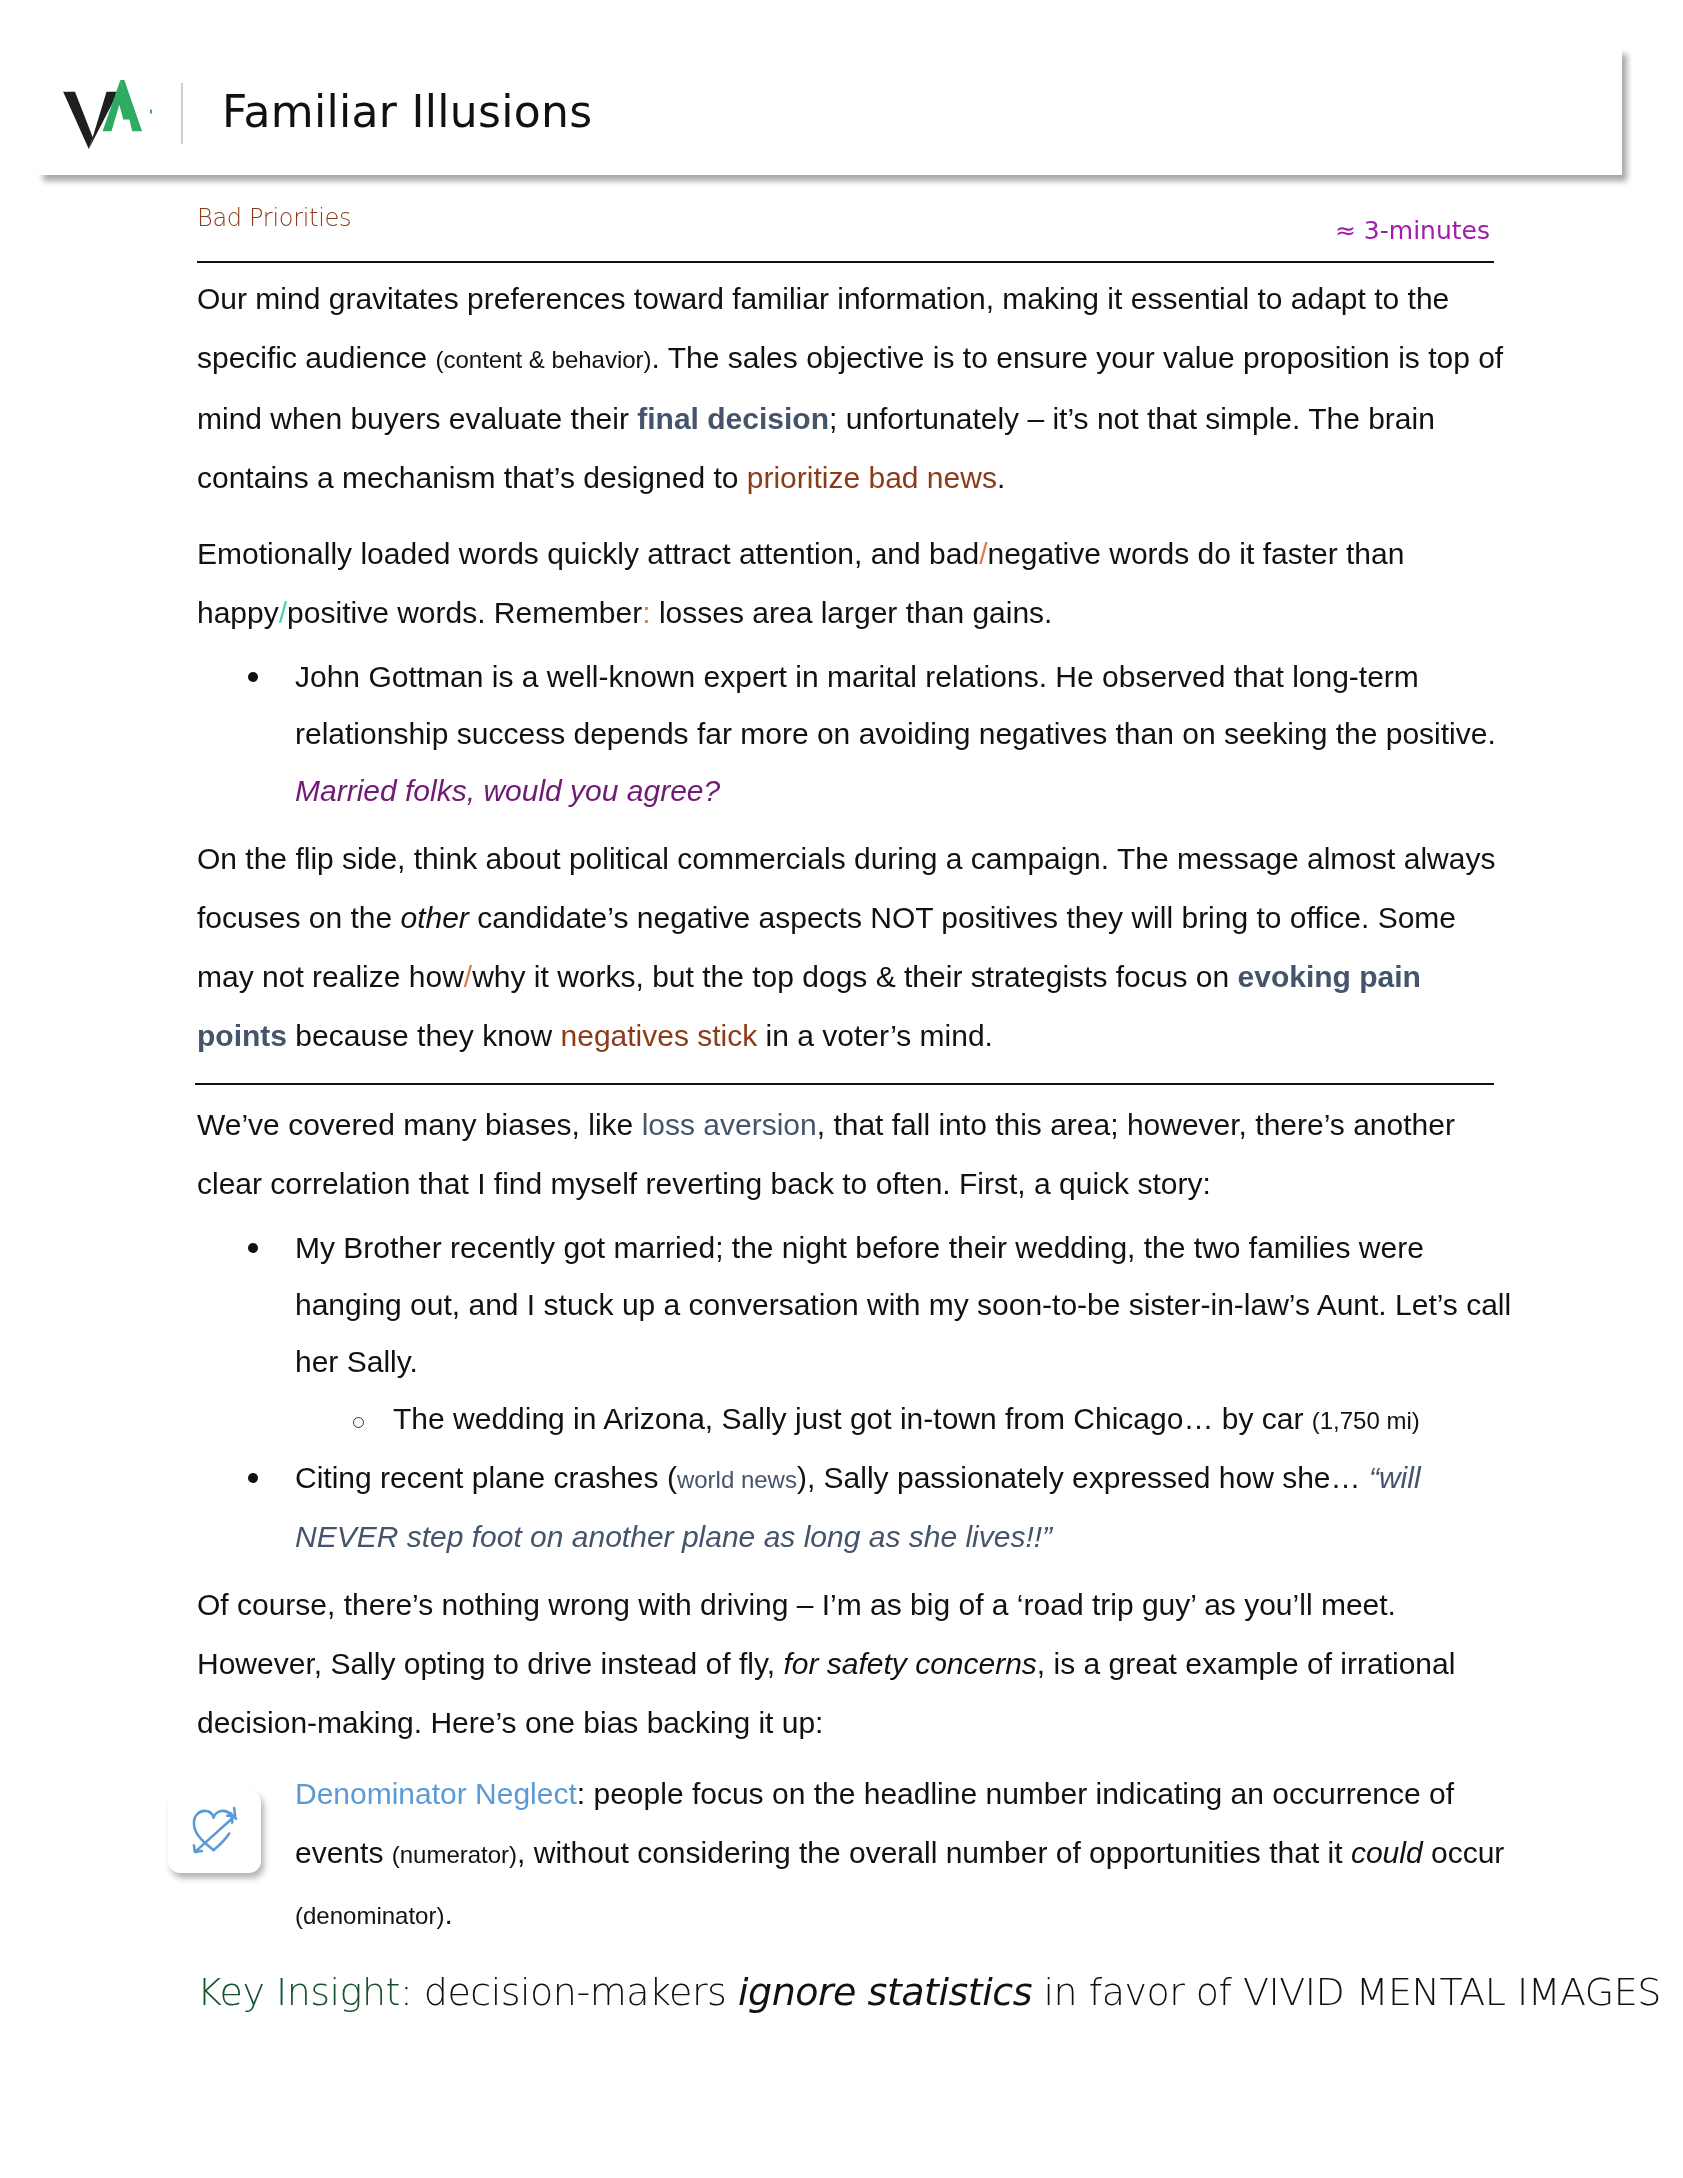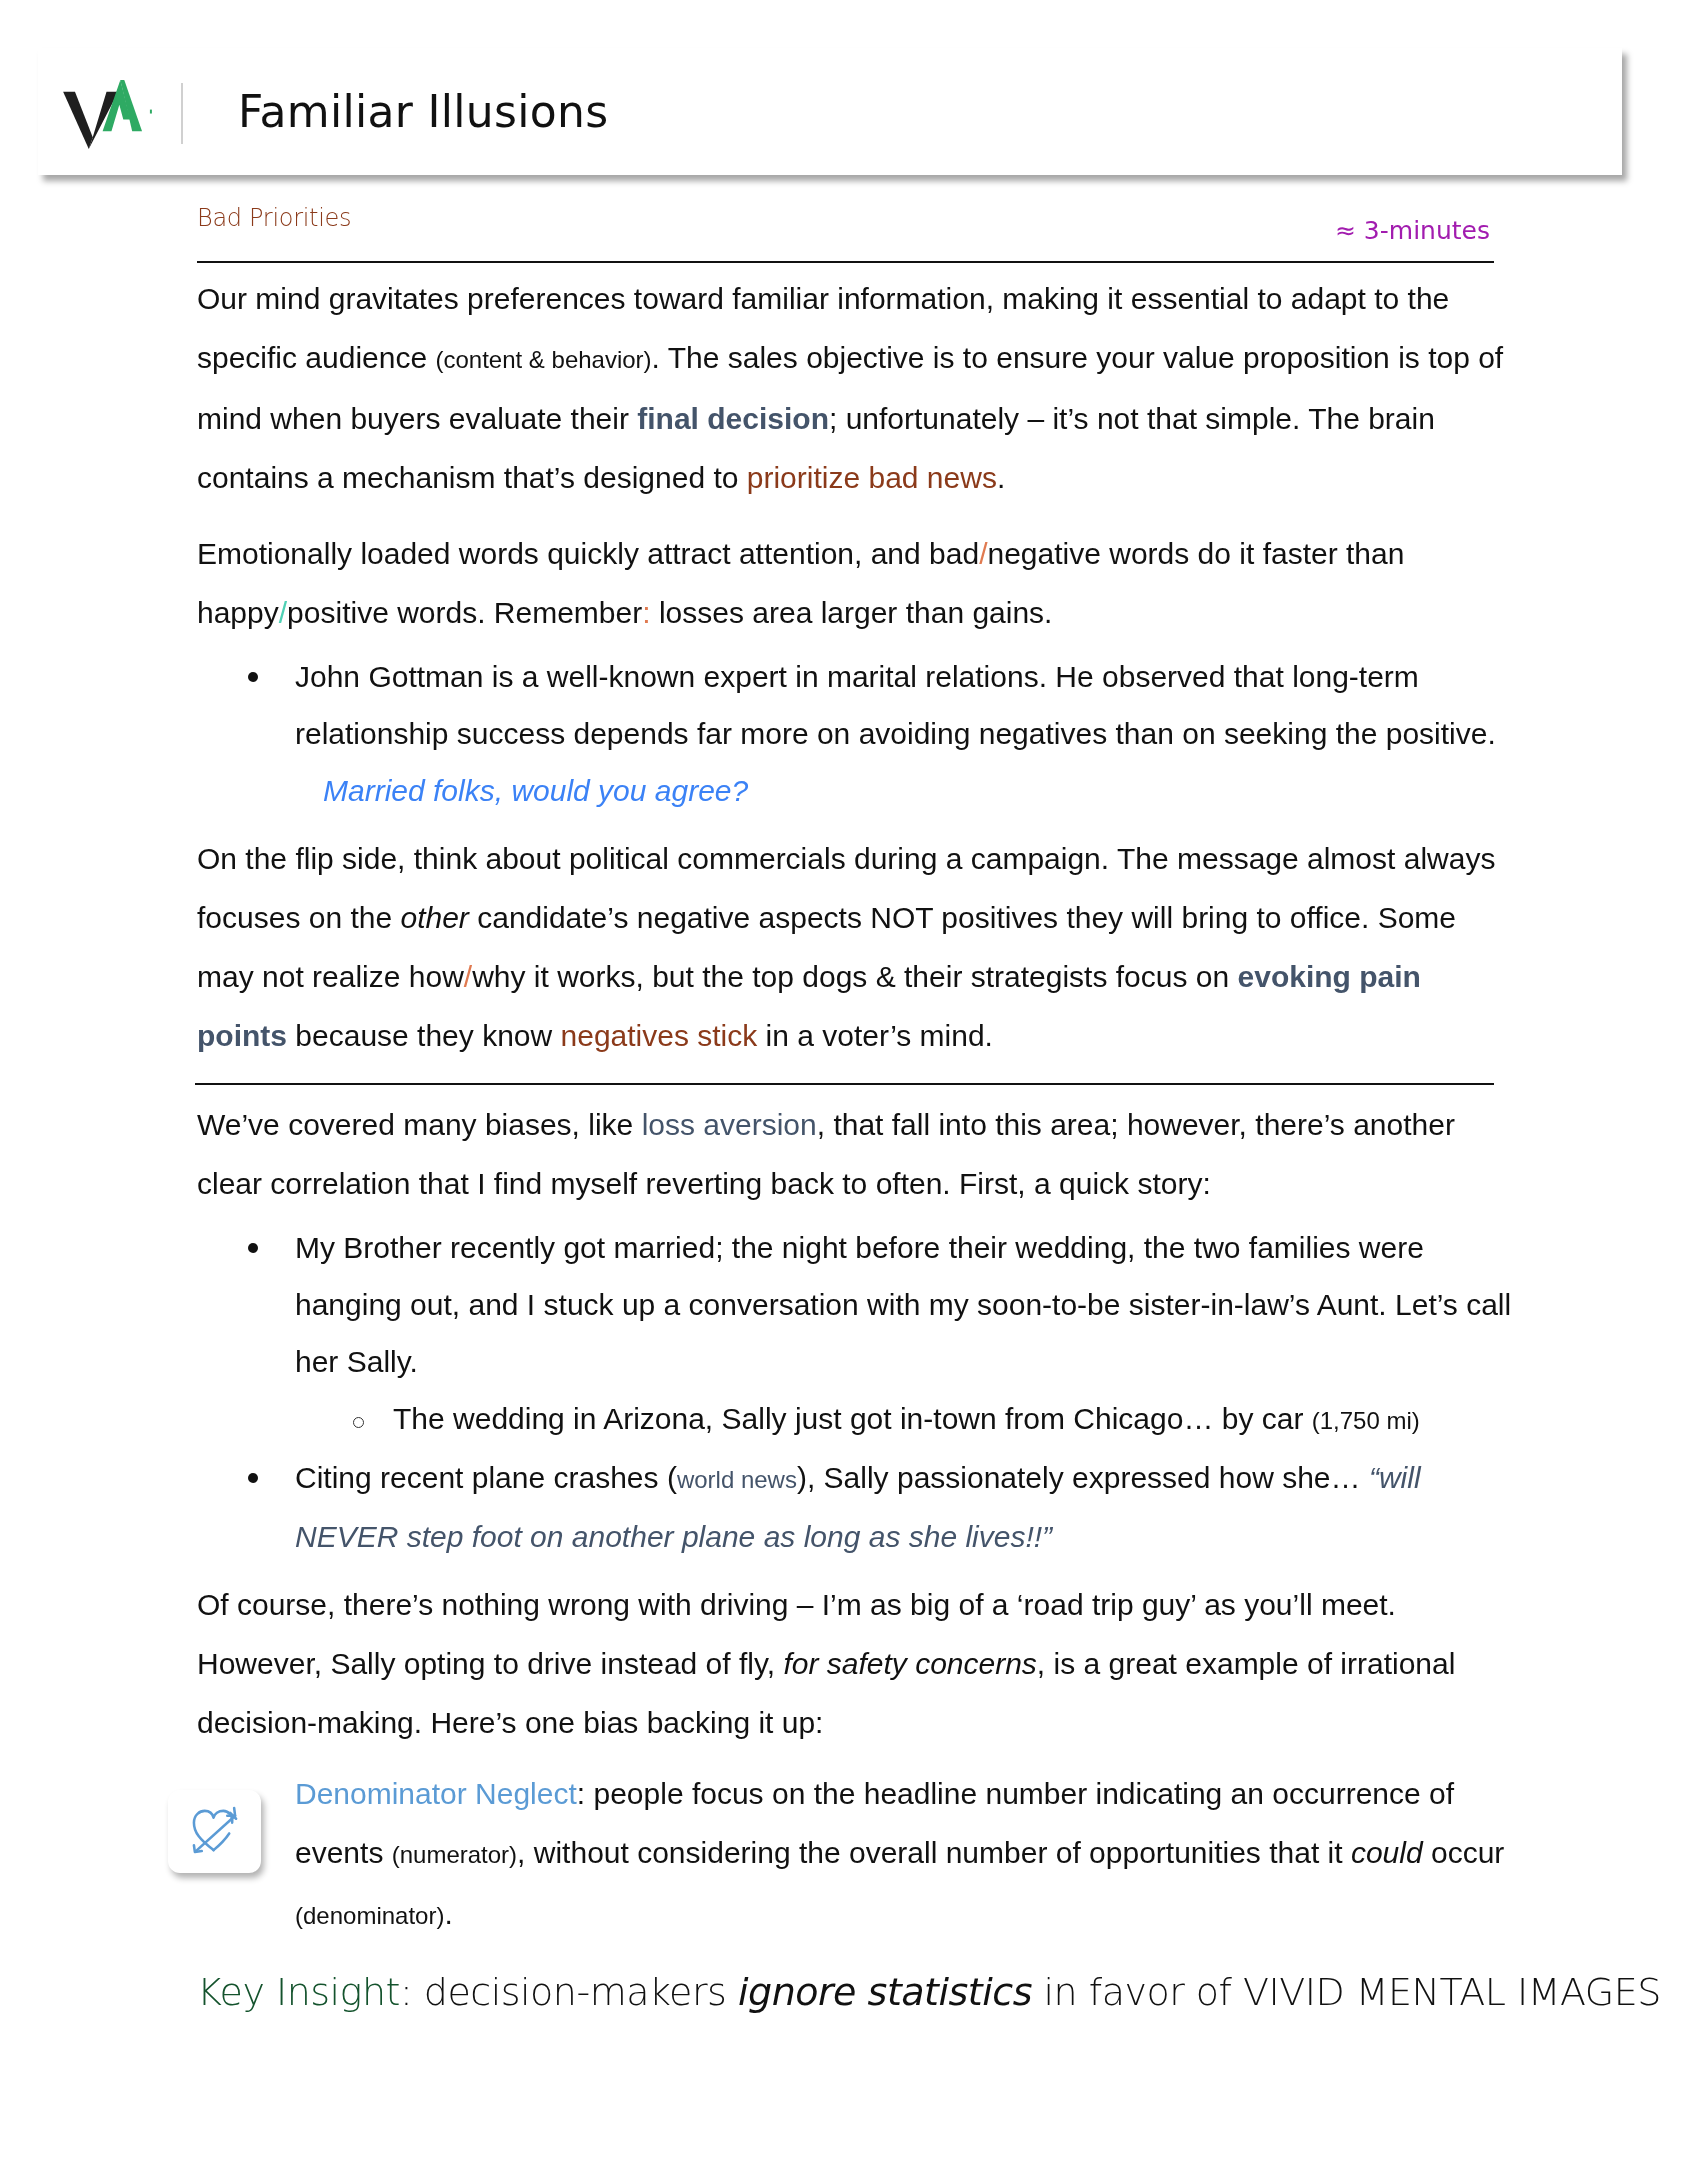--- a/index.html
+++ b/index.html
@@ -3,41 +3,41 @@
 <meta charset="utf-8">
 <style>
   html, body { margin: 0; padding: 0; background: #ffffff; }
   body { width: 1683px; height: 2178px; position: relative; overflow: hidden;
          font-family: "Liberation Sans", "DejaVu Sans", sans-serif; color: #111; }
 
   .header-box { position: absolute; left: 38px; top: 48px; width: 1584px; height: 127px;
                 background: #fff; box-shadow: 5px 6px 6px rgba(0,0,0,0.35); }
   .logo { position: absolute; left: 25px; top: 32px; width: 91px; height: 71px; }
   .logo-divider { position: absolute; left: 143px; top: 35px; width: 2px; height: 61px; background: #d0d0d0; }
-  .doc-title { position: absolute; left: 200px; top: 38px; font-size: 44px; font-weight: 400;
+  .doc-title { position: absolute; left: 184px; top: 38px; font-size: 44px; font-weight: 400;
                letter-spacing: 0.3px; color: #111; font-family: "DejaVu Sans", sans-serif; text-align: right; }
 
   .section-head { position: absolute; left: 197px; top: 202px; width: 1297px; height: 59px;
                   border-bottom: 2.5px solid #111; }
   .section-title { position: absolute; left: 0; top: 2px; font-size: 24px; color: #8b3a1a;
                    font-family: "DejaVu Sans", sans-serif; font-weight: 300; letter-spacing: -0.3px; }
   .read-time { position: absolute; right: 4px; top: 14px; font-size: 25px; color: #a21caf;
                font-family: "DejaVu Sans", sans-serif; }
 
   .body { position: absolute; left: 197px; top: 269px; width: 1317px; font-size: 30px;
           line-height: 59px; }
   .body p { margin: 0; }
   .p-gap { margin-top: 17px !important; }
   .small { font-size: 24px; }
   .blue-bold { color: #44546a; font-weight: 700; margin-top: 32px; }
   .blue { color: #44546a; }
   .rust { color: #8b3a1a; }
   .orange { color: #e07a50; }
   .teal { color: #4fd1b5; }
-  .gray-italic { color: #3b82f6; font-style: italic; margin-left: 28px; }
+  .gray-italic { color: #701a75; font-style: italic; }
   .slate-italic { color: #44546a; font-style: italic; }
   .lightblue { color: #5b9bd5; }
 
   ul.bl { list-style: none; margin: 6px 0 10px 0; padding: 0; }
   ul.bl > li { position: relative; padding-left: 98px; line-height: 57px; }
   ul.bl > li .dot { position: absolute; left: 51px; top: 24px; width: 10px; height: 10px;
                     border-radius: 50%; background: #111; }
   ul.sub { list-style: none; margin: 0; padding: 0; }
   ul.sub > li { position: relative; padding-left: 98px; }
   ul.sub > li .ring { position: absolute; left: 58px; top: 27px; width: 9px; height: 9px;

